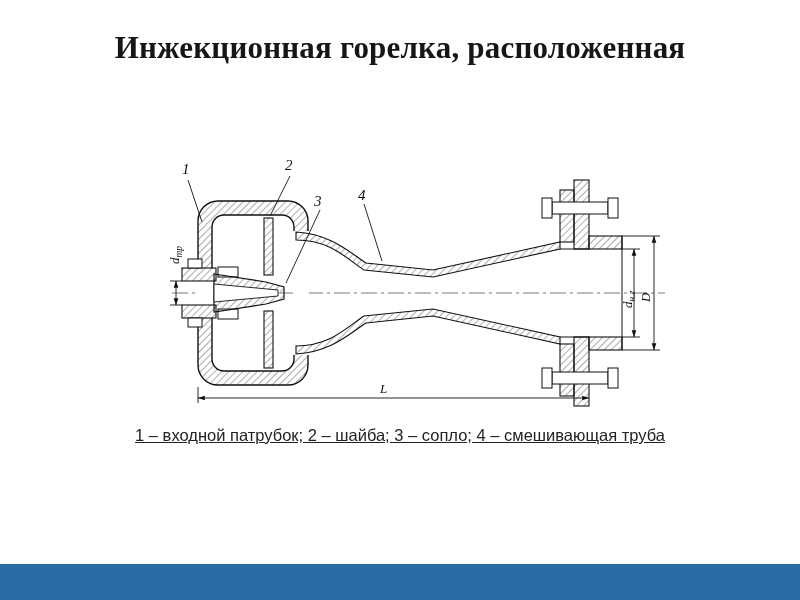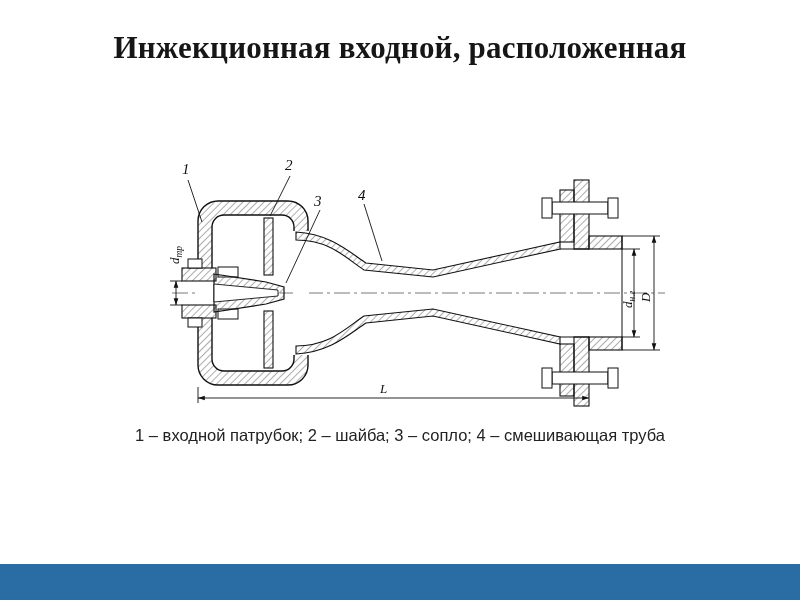--- a/index.html
+++ b/index.html
@@ -8,34 +8,34 @@
     overflow:hidden;font-family:"Liberation Serif",serif;
   }
   .title{
     position:absolute;top:28px;left:0;width:100%;margin:0;
     text-align:center;font-size:31px;font-weight:700;color:#161616;
     line-height:1.28;letter-spacing:.2px;
   }
   .drawing-svg{position:absolute;left:168px;top:156px;}
   .caption{
     position:absolute;top:426px;left:0;width:100%;text-align:center;
-    font-family:"Liberation Sans",sans-serif;font-size:16.5px;color:#222;
+    font-family:"Liberation Sans",sans-serif;font-size:16.5px;color:#222;text-decoration:underline;
   }
   .footer-bar{position:absolute;bottom:0;left:0;width:100%;height:36px;background:#2a6da4;}
   svg text{font-family:"Liberation Serif",serif;}
   .callout{font-size:15px;font-style:italic;fill:#111;}
   .dimlabel{font-size:13px;font-style:italic;fill:#111;}
 </style>
 </head>
 <body>
 
 <div class="slide">
 
   <h1 class="title">
-    <span>Инжекционная входной, расположенная</span><br>
+    <span>Инжекционная горелка, расположенная</span><br>
   </h1>
 
   <svg class="drawing-svg" width="500" height="268" viewBox="0 0 500 268">
     <defs>
       <pattern id="hatch" width="5" height="5" patternUnits="userSpaceOnUse" patternTransform="rotate(45)">
         <line x1="0" y1="0" x2="0" y2="5" stroke="#4a4a4a" stroke-width="0.9"></line>
       </pattern>
       <marker id="arr" viewBox="0 0 10 10" refX="9.5" refY="5" markerWidth="8" markerHeight="8" orient="auto-start-reverse">
         <path d="M0,1.8 L10,5 L0,8.2 Z" fill="#111"></path>
       </marker>

